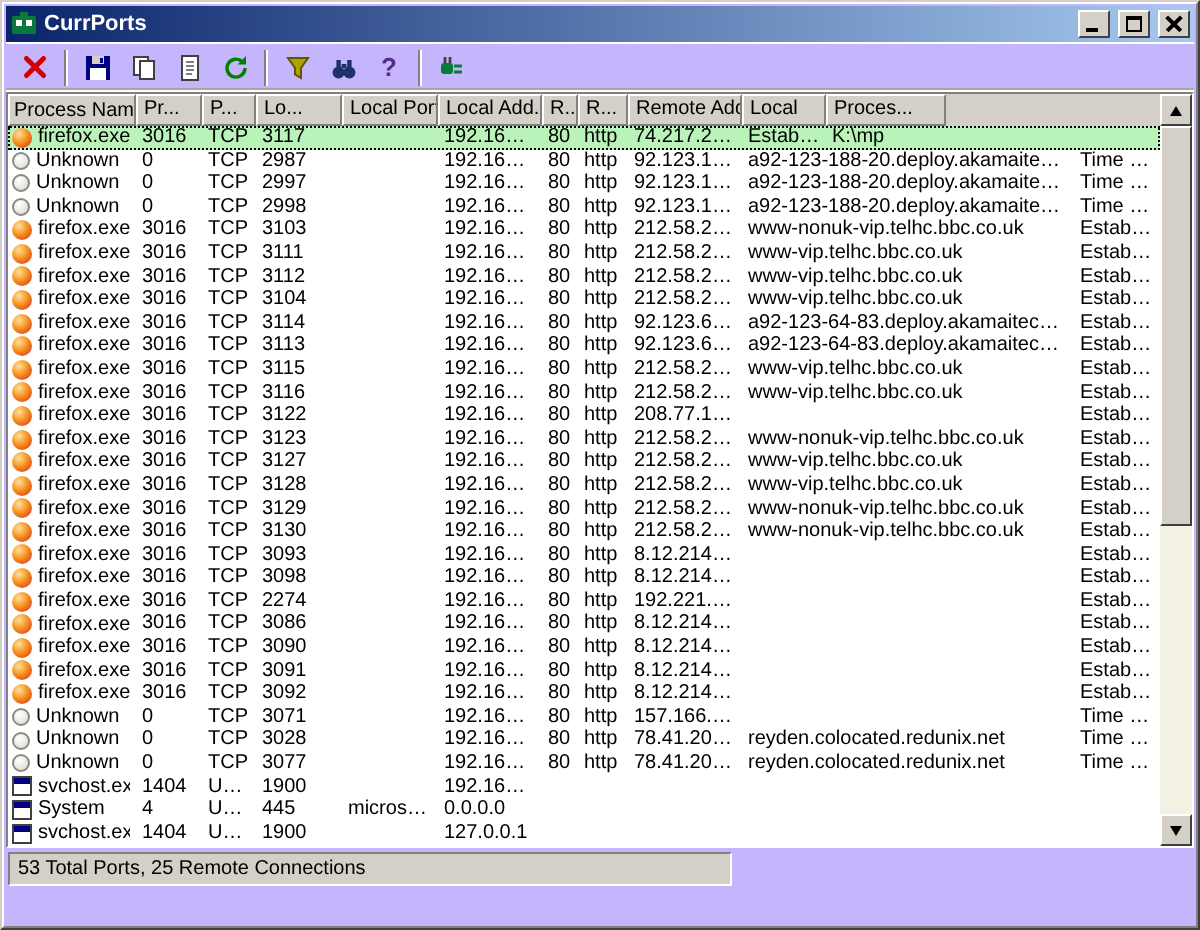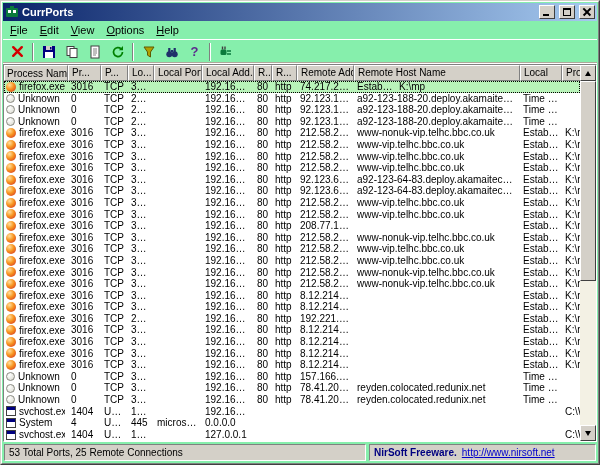--- a/index.html
+++ b/index.html
@@ -1,19 +1,19 @@
 <!DOCTYPE html>
 <html><head>
 <meta charset="utf-8">
 <style>
   *{box-sizing:border-box;margin:0;padding:0}
   html,body{width:600px;height:465px;overflow:hidden}
   body{font-family:"Liberation Sans",sans-serif;font-size:10px;color:#000;background:#d4d0c8}
   .win{width:600px;height:465px;border:1px solid;border-color:#d4d0c8 #404040 #404040 #d4d0c8;background:#d4d0c8}
-  .win-inner{width:100%;height:100%;border:1px solid;border-color:#fff #808080 #808080 #fff;display:flex;flex-direction:column;padding:1px;background:#86efac}
+  .win-inner{width:100%;height:100%;border:1px solid;border-color:#fff #808080 #808080 #fff;display:flex;flex-direction:column;padding:1px;background:#c4b5fd}
   
   .titlebar{flex:0 0 18px;background:linear-gradient(90deg,#0a246a,#a6caf0);display:flex;align-items:center;padding:0 2px;gap:3px}
   .title-text{color:#fff;font-weight:bold;font-size:11px;flex:1;white-space:nowrap;overflow:hidden}
   .tb-btn{width:16px;height:14px;background:#d4d0c8;border:1px solid;border-color:#fff #404040 #404040 #fff;position:relative;margin-left:1px}
   .glyph-min{position:absolute;left:3px;bottom:2px;width:6px;height:2px;background:#000}
   .glyph-max{position:absolute;left:3px;top:2px;width:8px;height:8px;border:1px solid #000;border-top:2px solid #000}
   .glyph-close{position:absolute;left:2px;top:5px;width:10px;height:1.6px;background:#000;transform:rotate(45deg)}
   .glyph-close2{position:absolute;left:2px;top:5px;width:10px;height:1.6px;background:#000;transform:rotate(-45deg)}
   
   .menubar{flex:0 0 18px;display:flex;align-items:center;padding-left:1px}
@@ -26,37 +26,37 @@
   .tsep{width:2px;height:18px;border-left:1px solid #808080;border-right:1px solid #fff;margin:0 3px}
   
   .listwrap{flex:1 1 auto;min-height:0;display:flex;border:1px solid;border-color:#808080 #fff #fff #808080;background:#fff}
   .listcontent{flex:1 1 auto;min-width:0;display:flex;flex-direction:column;overflow:hidden}
   .headerrow{flex:0 0 16px;display:flex;background:#d4d0c8;overflow:hidden}
   .hcell{flex:0 0 auto;padding:1px 3px;border:1px solid;border-color:#fff #808080 #808080 #fff;white-space:nowrap;overflow:hidden;background:#d4d0c8}
   .rows{flex:1 1 auto;overflow:hidden;background:#fff}
   .row{height:11.6px;display:flex;align-items:center}
   .cell{flex:0 0 auto;height:100%;line-height:11.5px;padding:0 3px;white-space:nowrap;overflow:hidden;text-overflow:ellipsis}
   .c0{width:64px;display:flex;align-items:center;gap:3px;padding-left:2px}
-  .c1{width:33px}.c2{width:27px}.c3{width:26px}.c4{width:48px}.c5{width:52px}
+  .c1{width:33px}.c2{width:27px}.c3{width:43px}.c4{width:48px}.c5{width:52px}
   .c6{width:18px}.c7{width:25px}.c8{width:57px}.c9{width:166px}.c10{width:42px}.c11{width:60px}
   .sel{background:#b9f3b9;outline:1px dotted #000;outline-offset:-1px}
   .picon{width:10px;height:10px;flex:0 0 auto;display:inline-block}
   .picon-firefox{border-radius:50%;background:radial-gradient(circle at 35% 30%,#ffe0a0 0%,#f7931e 45%,#e25822 75%,#a33a00 100%)}
   .picon-unknown{width:9px;height:9px;border-radius:50%;border:1px solid #8a8a82;background:radial-gradient(circle at 35% 30%,#fff,#e4e4dc 70%,#b8b8b0)}
   .picon-app{background:#fff;border:1px solid #404040;position:relative}
   .picon-app::before{content:'';position:absolute;left:0;right:0;top:0;height:3px;background:#000080}
   
   .vscroll{flex:0 0 16px;background:#f3f1e4;display:flex;flex-direction:column}
   .sb{flex:0 0 16px;background:#d4d0c8;border:1px solid;border-color:#fff #404040 #404040 #fff;display:flex;align-items:center;justify-content:center}
   .tri-up{width:0;height:0;border-left:3px solid transparent;border-right:3px solid transparent;border-bottom:5px solid #000}
   .tri-down{width:0;height:0;border-left:3px solid transparent;border-right:3px solid transparent;border-top:5px solid #000}
   .vtrack{flex:1 1 auto;position:relative}
   .vthumb{position:absolute;top:0;left:0;right:0;height:200px;background:#d4d0c8;border:1px solid;border-color:#fff #404040 #404040 #fff}
   
-  .statusbar{flex:0 0 20px;display:flex;gap:3px;padding:2px 1px 1px 1px}
+  .statusbar{flex:0 0 20px;display:flex;gap:20px;padding:2px 1px 19px 1px}
   .pane{border:1px solid;border-color:#808080 #fff #fff #808080;padding:2px 4px;white-space:nowrap;overflow:hidden;background:#d4d0c8}
   .pane-left{flex:0 0 362px}
   .pane-right{flex:1 1 auto;display:flex;gap:5px}
   .brand{color:#000080;font-weight:bold}
   .link{color:#0000cc;text-decoration:underline}
 </style>
 </head>
 <body>
 
 <div class="win">
@@ -77,27 +77,20 @@
         </span>
       <span class="tb-btn">
           <span class="glyph-max"></span>
         </span>
       <span class="tb-btn">
           <span class="glyph-close"></span>
           <span class="glyph-close2"></span>
         </span>
     </div>
 
-    <div class="menubar">
-        <div class="menu-item">File</div>
-        <div class="menu-item">Edit</div>
-        <div class="menu-item">View</div>
-        <div class="menu-item">Options</div>
-        <div class="menu-item">Help</div>
-      </div>
 
     <div class="toolbar">
         <div class="tbtn">
           <svg width="15" height="15" viewBox="0 0 14 14">
             <path d="M3 3 L11 11 M11 3 L3 11" stroke="#d40000" stroke-width="2.3" stroke-linecap="round" fill="none"></path>
           </svg>
         </div>
         <div class="tsep"></div>
         <div class="tbtn">
           <svg width="14" height="14" viewBox="0 0 14 14">
@@ -158,21 +151,20 @@
         <div class="headerrow">
             <div class="hcell c0">Process Name</div>
             <div class="hcell c1">Pr...</div>
             <div class="hcell c2">P...</div>
             <div class="hcell c3">Lo...</div>
             <div class="hcell c4">Local Port...</div>
             <div class="hcell c5">Local Add...</div>
             <div class="hcell c6">R...</div>
             <div class="hcell c7">R...</div>
             <div class="hcell c8">Remote Add...</div>
-            <div class="hcell c9">Remote Host Name</div>
             <div class="hcell c10">Local</div>
             <div class="hcell c11">Proces...</div>
           </div>
         <div class="rows">
             <div class="row sel">
               <div class="cell c0">
                 <span class="picon picon-firefox"></span>
                 <span style="overflow: hidden; white-space: nowrap;">firefox.exe</span>
               </div>
               <div class="cell c1">3016</div>
@@ -706,20 +698,16 @@
           <div class="vthumb"></div>
         </div>
         <div class="sb">
             <span class="tri-down"></span>
           </div>
       </div>
     </div>
 
     <div class="statusbar">
       <div class="pane pane-left">53 Total Ports, 25 Remote Connections</div>
-      <div class="pane pane-right">
-        <span class="brand">NirSoft Freeware.</span>
-        <span class="link">http://www.nirsoft.net</span>
-      </div>
     </div>
 
   </div>
 </div>
 
 </body></html>

